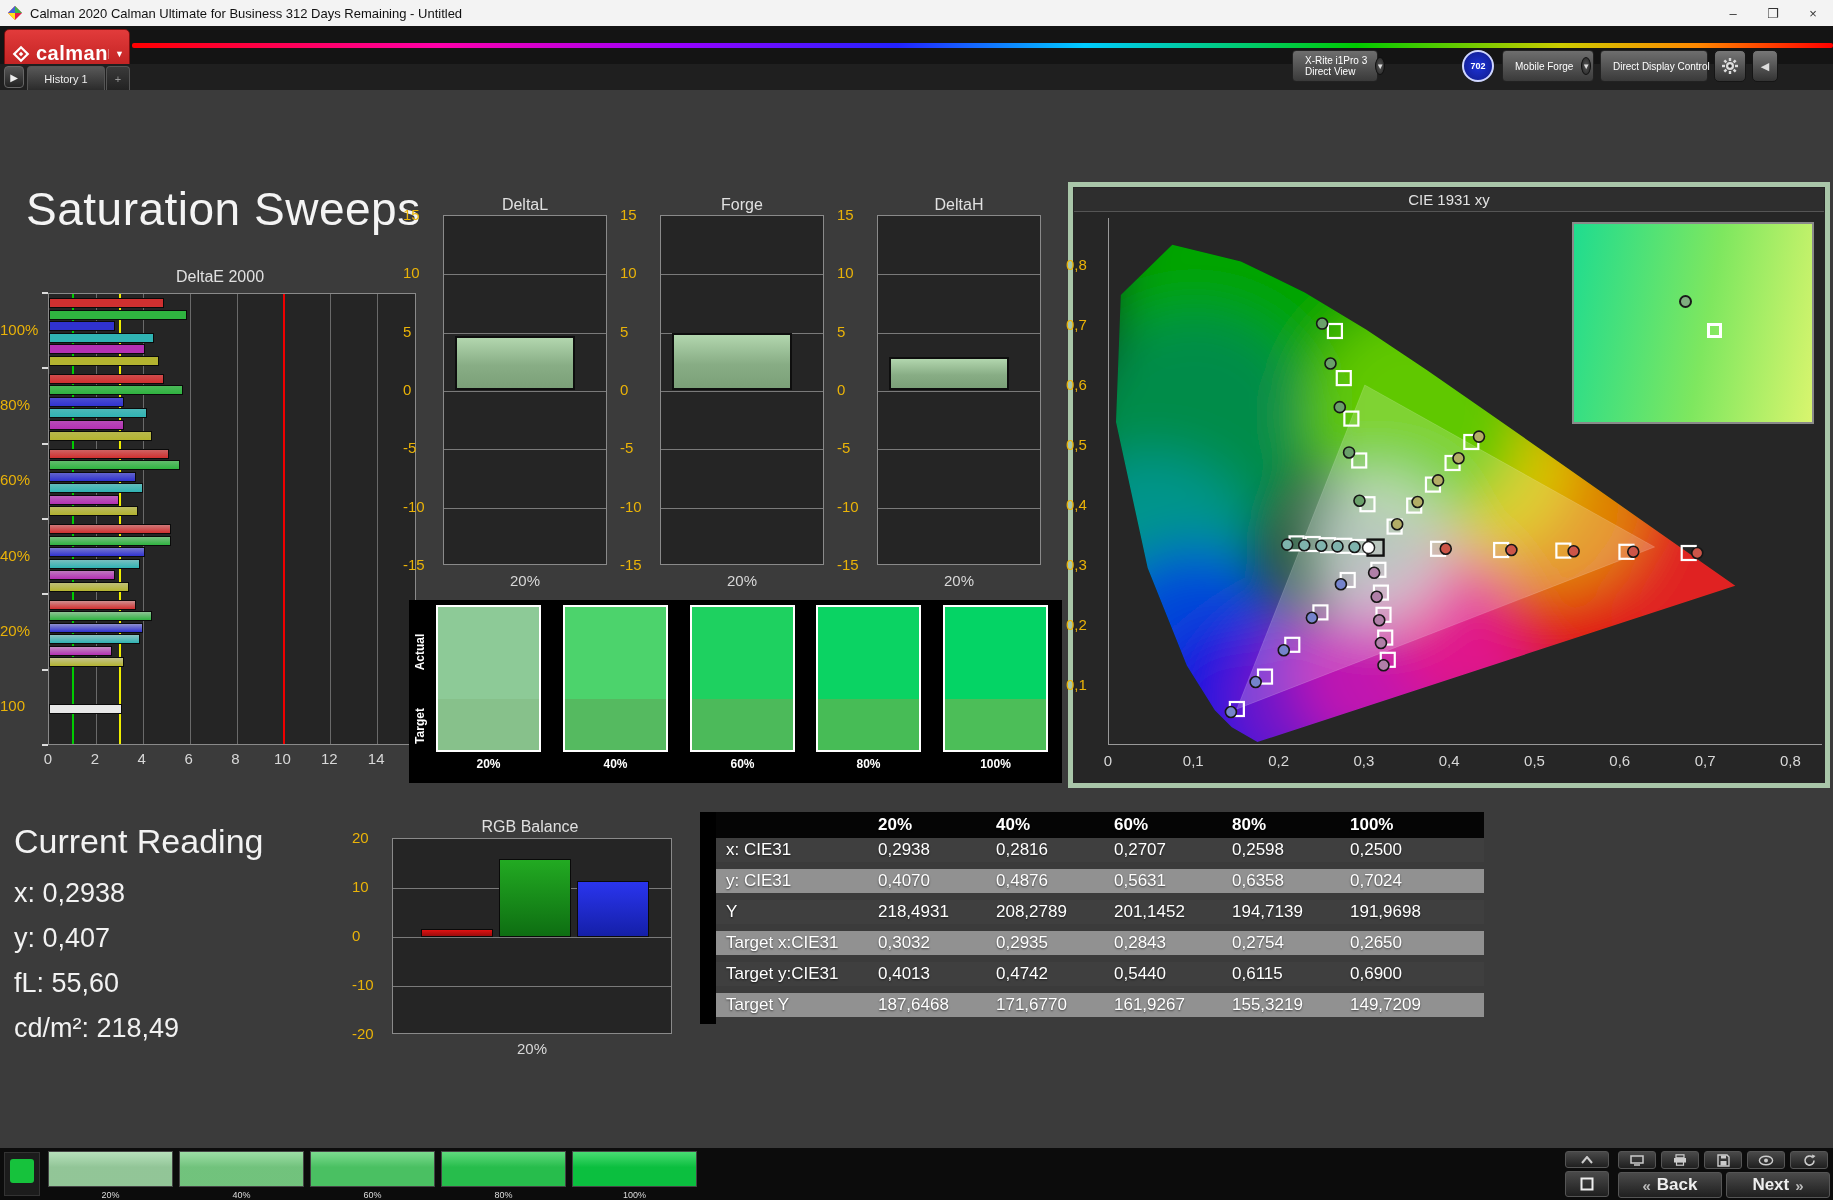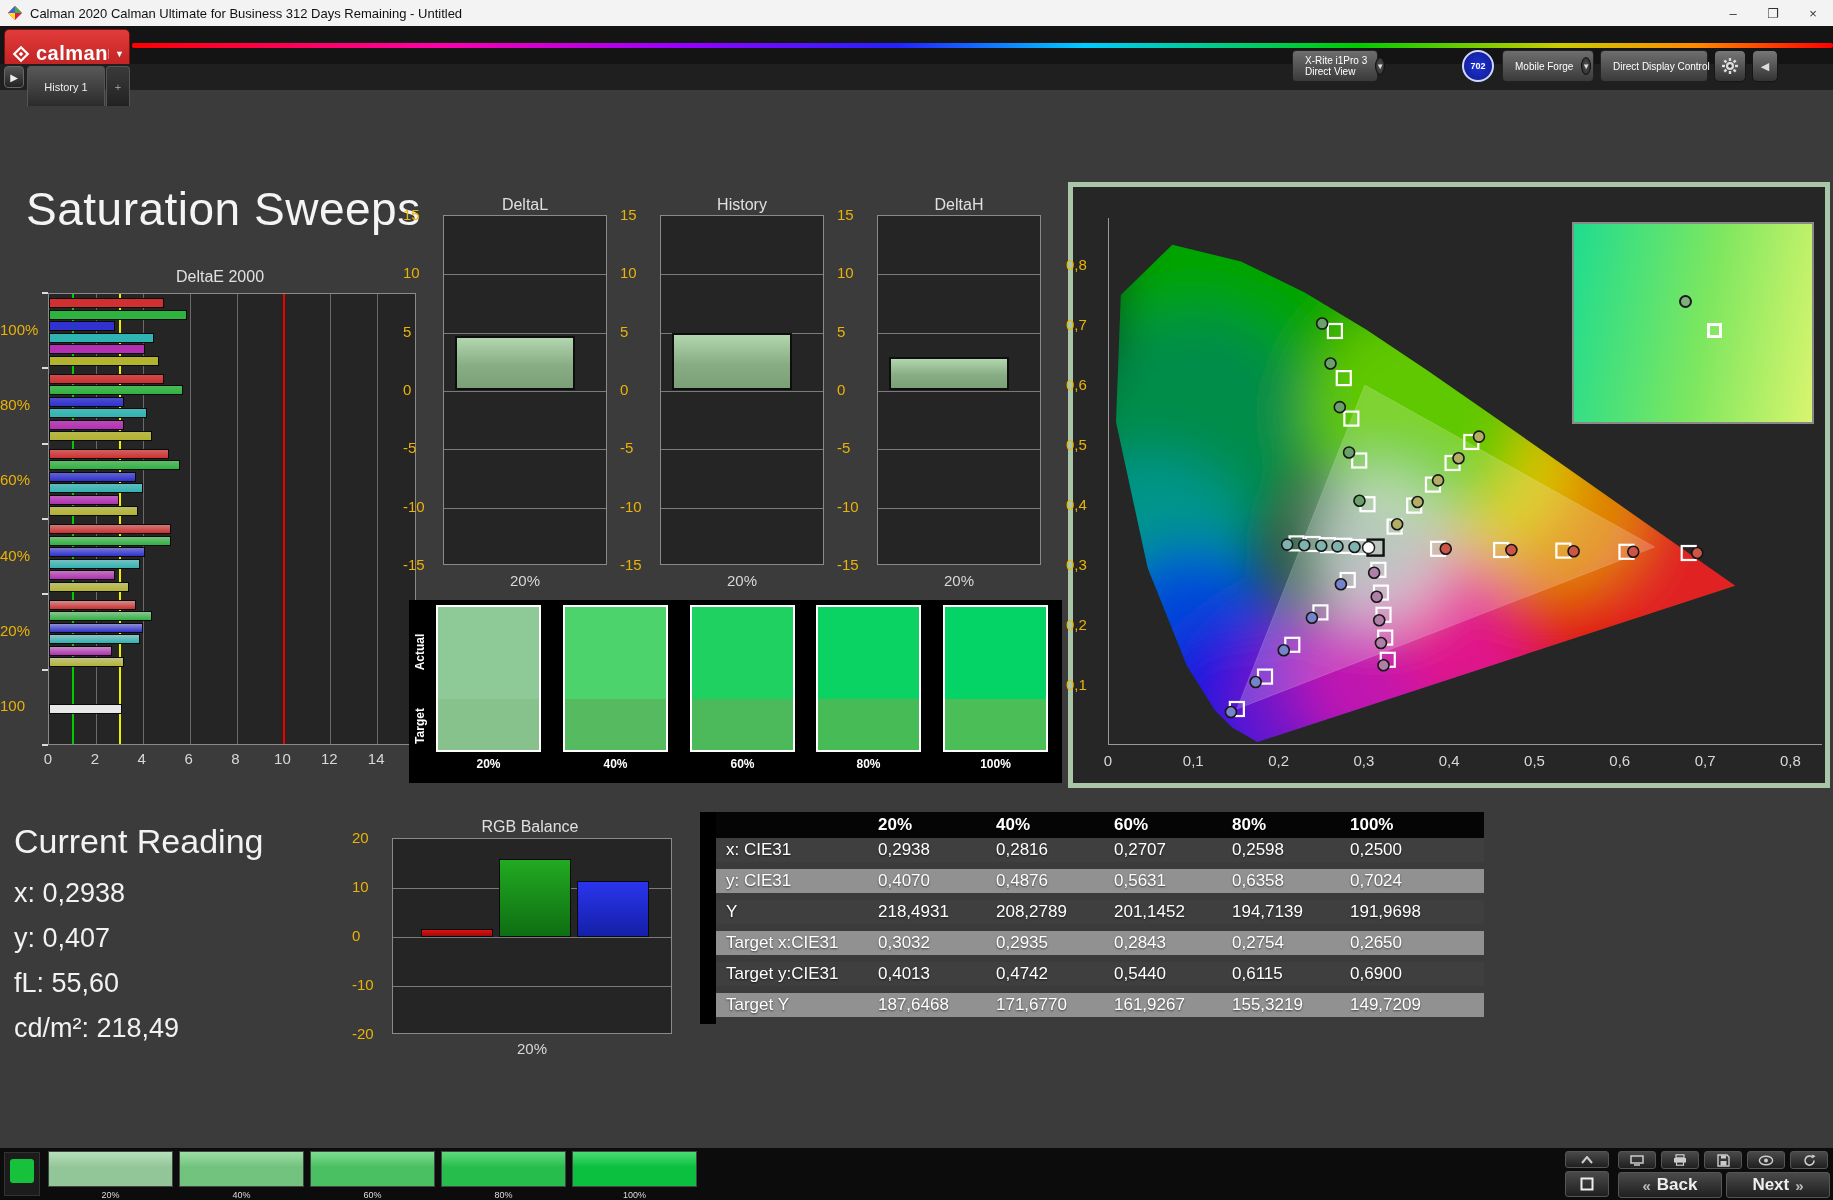--- a/index.html
+++ b/index.html
@@ -22,21 +22,21 @@
   .calman-btn .word{font-size:20px;font-weight:bold;letter-spacing:.5px;margin-left:5px;}
   .calman-drop{margin-left:auto;border-left:1px solid rgba(255,255,255,.35);padding-left:6px;
       font-size:9px;color:#fff;}
   .rainbow{position:absolute;left:132px;top:17px;right:0;height:5px;border-radius:2px;
       background:linear-gradient(90deg,#f00 0%,#f0a 18%,#90f 32%,#22f 45%,#0cf 56%,#0c6 66%,#0c0 72%,#cc0 84%,#f80 92%,#f00 100%);}
   
   .tabbar{position:absolute;left:0;top:64px;width:1833px;height:26px;background:#1f1f1f;}
   .histArrow{position:absolute;left:4px;top:2px;width:20px;height:22px;border-radius:4px;
       background:linear-gradient(#555,#222);border:1px solid #666;display:flex;align-items:center;
       justify-content:center;font-size:10px;color:#eee;}
-  .tab{position:absolute;top:2px;height:40px;display:flex;align-items:center;justify-content:center;
+  .tab{position:absolute;top:2px;height:24px;display:flex;align-items:center;justify-content:center;
       font-size:11px;color:#eee;border:1px solid #555;border-bottom:none;border-radius:4px 4px 0 0;}
   .tab.active{left:27px;width:78px;background:linear-gradient(#585858,#2b2b2b);} 
   .tab.plus{left:106px;width:24px;background:linear-gradient(#3a3a3a,#222);color:#999;}
   
   .meterbox{position:absolute;top:50px;height:32px;border-radius:4px;background:linear-gradient(#6e6e6e,#3a3a3a);
       border:1px solid #222;display:flex;align-items:center;padding:0 6px 0 8px;}
   .meterbox .bar{position:absolute;left:2px;top:3px;bottom:3px;width:4px;border-radius:2px;}
   .meterbox .txt{font-size:10px;line-height:11px;margin-left:4px;white-space:nowrap;}
   .meterbox .dd{margin-left:8px;width:18px;height:18px;border-radius:50%;
       background:radial-gradient(#555,#222);display:flex;align-items:center;justify-content:center;
@@ -276,21 +276,21 @@
       </div>
       <div class="tick-lab-r" style="left: 403px; top: 206px; width: 34px;">15</div>
       <div class="tick-lab-r" style="left: 403px; top: 264.333px; width: 34px;">10</div>
       <div class="tick-lab-r" style="left: 403px; top: 322.667px; width: 34px;">5</div>
       <div class="tick-lab-r" style="left: 403px; top: 381px; width: 34px;">0</div>
       <div class="tick-lab-r" style="left: 403px; top: 439.333px; width: 34px;">-5</div>
       <div class="tick-lab-r" style="left: 403px; top: 497.667px; width: 34px;">-10</div>
       <div class="tick-lab-r" style="left: 403px; top: 556px; width: 34px;">-15</div>
       <div class="minibar" style="left: 455px; top: 336.333px; width: 120px; height: 53.6667px;"></div>
       <div class="axis-lab" style="left: 443px; top: 572px; width: 164px; text-align: center;">20%</div>
-      <div class="chart-title" style="left: 660px; top: 196px; width: 164px;">History</div>
+      <div class="chart-title" style="left: 660px; top: 196px; width: 164px;">Forge</div>
       <div class="plot" style="left: 660px; top: 215px; width: 164px; height: 350px;">
         <div class="gridH" style="top: 58.3333px;"></div>
         <div class="gridH" style="top: 116.667px;"></div>
         <div class="gridH" style="top: 175px;"></div>
         <div class="gridH" style="top: 233.333px;"></div>
         <div class="gridH" style="top: 291.667px;"></div>
       </div>
       <div class="tick-lab-r" style="left: 620px; top: 206px; width: 34px;">15</div>
       <div class="tick-lab-r" style="left: 620px; top: 264.333px; width: 34px;">10</div>
       <div class="tick-lab-r" style="left: 620px; top: 322.667px; width: 34px;">5</div>
@@ -348,20 +348,21 @@
       </div>
       <div class="swlab" style="left: 816px;">80%</div>
       <div class="swcol" style="left: 943px;">
         <div class="act" style="background: rgb(4, 212, 101);"></div>
         <div class="tgt" style="background: rgb(76, 190, 88);"></div>
       </div>
       <div class="swlab" style="left: 943px;">100%</div>
     </div>
 
   <div class="cie-frame"></div>
+  <div class="cie-titlebar">CIE 1931 xy</div>
   <div class="cie-plot">
       <svg id="cieSvg" width="714" height="527" viewBox="0 0 714 527">
         <defs>
           <clipPath id="hs">
             <path d="M148.4,524.0L122.8,509.2L105.8,492.3L77.8,447.4L38.7,350.0L7.0,204.0L11.8,76.9L63.3,26.7L131.9,43.5L195.7,74.4L257.1,111.6L318.1,152.3L378.6,194.2L436.9,235.0L490.4,272.5L534.5,303.5L589.5,342.0L626.3,367.8Z"></path>
           </clipPath>
           <filter id="bl" x="-40%" y="-40%" width="180%" height="180%">
             <feGaussianBlur stdDeviation="26"></feGaussianBlur>
           </filter>
         </defs>

